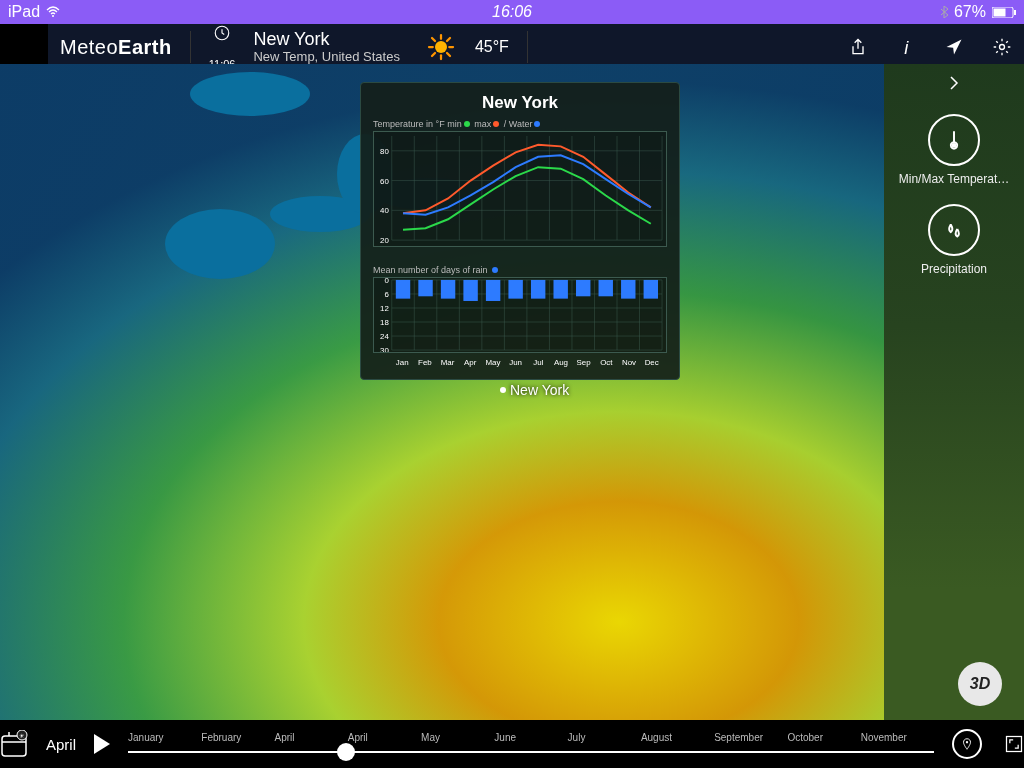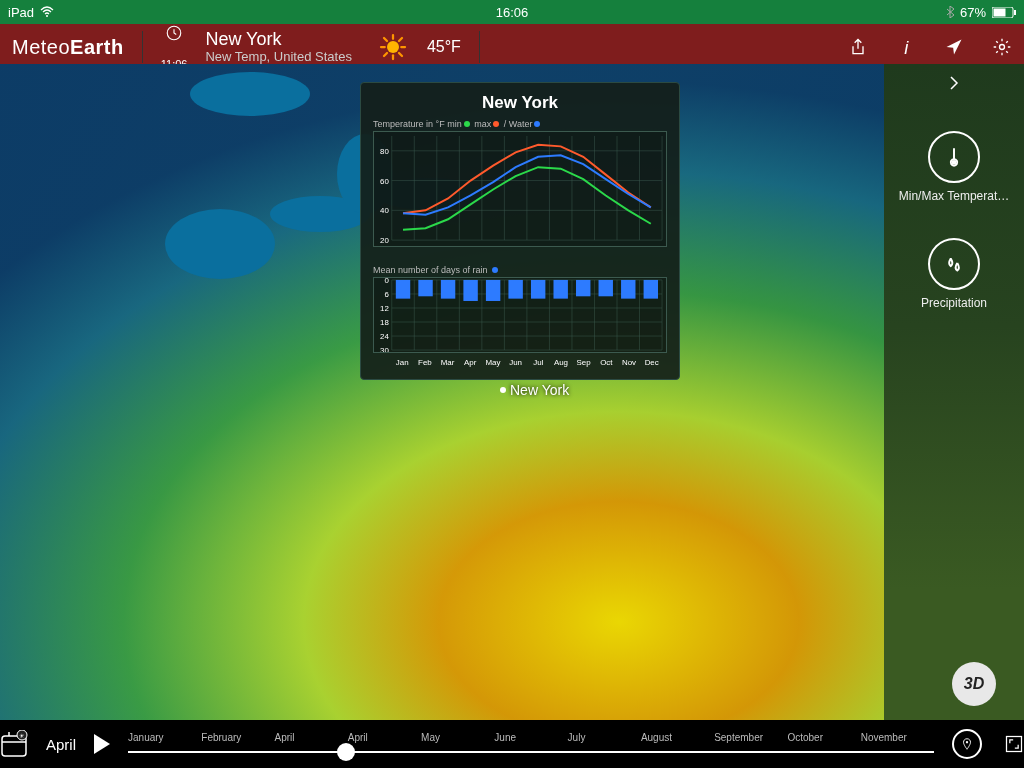--- a/index.html
+++ b/index.html
@@ -1,24 +1,24 @@
 <!DOCTYPE html>
 <html><head>
 <meta charset="utf-8">
 <style>
 * { margin: 0; padding: 0; box-sizing: border-box; font-family: -apple-system, "Helvetica Neue", Arial, sans-serif; }
 body { width: 1024px; height: 768px; overflow: hidden; background: #000; color: #fff; position: relative; }
 
 
-.status-bar { height: 18px; display: flex; justify-content: space-between; align-items: center; padding: 12px 8px; font-size: 13px; background:#15803d; }
+.status-bar { height: 18px; display: flex; justify-content: space-between; align-items: center; padding: 12px 8px; font-size: 16px; background:#8b5cf6; }
 .status-left, .status-right { display: flex; align-items: center; gap: 6px; }
-.status-center { position: absolute; left: 50%; transform: translateX(-50%); }
-
-
-.header { height: 46px; background: #7f1d1d; display: flex; align-items: center; padding: 0 12px; gap: 18px; }
+.status-center { position: absolute; left: 50%; transform: translateX(-50%); font-style: italic; }
+
+
+.header { height: 46px; background: #0f172a; display: flex; align-items: center; padding: 0 12px; gap: 18px; margin-left: 48px; }
 .logo { font-size: 20px; font-weight: 300; letter-spacing: .5px; }
 .logo b { font-weight: 600; }
 .vr { width: 1px; height: 32px; background: #333; }
 .clock-block { display: flex; flex-direction: column; align-items: center; font-size: 11px; gap: 16px; }
 .location-block { display: flex; flex-direction: column; line-height: 1.15; }
 .city { font-size: 18px; }
 .region { font-size: 13px; color: #ccc; }
 .current { display: flex; align-items: center; gap: 19px; margin-left: 8px;}
 .sun-icon { width: 30px; height: 30px; }
 .temp { font-size: 16px; }
@@ -42,31 +42,31 @@
 
 .popup { position: absolute; top: 18px; left: 360px; width: 320px; background: rgba(20,30,25,.92); border: 1px solid #2b4a42; border-radius: 4px; padding: 10px 12px 8px; }
 .popup-title { text-align: center; font-size: 17px; font-weight: 600; margin-bottom: 6px; }
 .chart-label { font-size: 9px; color: #bbb; margin-bottom: 2px; }
 .chart-label .swatch { display:inline-block; width:6px; height:6px; border-radius:50%; margin: 0 2px;}
 .chart-box { border: 1px solid #3c5a4f; background: rgba(0,0,0,.2); position: relative; }
 .chart-temp { height: 116px; }
 .chart-rain { height: 76px; }
 
 
-.right-panel { position: absolute; top: 0; right: 0; width: 140px; bottom: 0; background: linear-gradient(#1f3a1d,#27431f 40%, #3a5a22 80%); display: flex; flex-direction: column; align-items: center; padding-top: 10px; gap: 35px; }
+.right-panel { position: absolute; top: 0; right: 0; width: 140px; bottom: 0; background: linear-gradient(#1f3a1d,#27431f 40%, #3a5a22 80%); display: flex; flex-direction: column; align-items: center; padding-top: 10px; gap: 18px; }
 .collapse { width: 100%; display:flex; justify-content:center; margin-bottom: 4px;}
 .layer { display: flex; flex-direction: column; align-items: center; gap: 6px; width: 120px; cursor:pointer; }
 .layer-circle { width: 52px; height: 52px; border-radius: 50%; display: flex; align-items: center; justify-content: center; }
 .layer-circle.ring { border: 2px solid #fff; }
 .layer-circle.filled { background: #f2f2f2; }
 .layer-text { font-size: 12px; text-align: center; color: #eee; white-space: nowrap; overflow: hidden; text-overflow: ellipsis; width: 120px; }
 .layer-circle svg { width: 26px; height: 26px; stroke: #fff; fill: none; stroke-width: 1.8; }
 .layer-circle.filled svg { stroke: #333; }
 
-.btn-3d { position: absolute; right: 28px; bottom: 14px; width: 44px; height: 44px; border-radius: 50%; background: #e8e8e8; color: #222; display: flex; align-items: center; justify-content: center; font-style: italic; font-weight: 700; font-size: 16px; cursor:pointer; }
+.btn-3d { position: absolute; right: 22px; bottom: 14px; width: 44px; height: 44px; border-radius: 50%; background: #e8e8e8; color: #222; display: flex; align-items: center; justify-content: center; font-style: italic; font-weight: 700; font-size: 16px; cursor:pointer; }
 
 
 .footer { position: absolute; left: 0; right: 0; bottom: 0; height: 48px; background: #000; display: flex; align-items: center; padding: 0 0; gap: 18px; }
 .cal-icon { width: 28px; height: 28px; position:relative;}
 .month-name { font-size: 15px; }
 .play { width: 0; height: 0; border-left: 16px solid #fff; border-top: 10px solid transparent; border-bottom: 10px solid transparent; cursor:pointer; }
 .timeline { flex: 1; position: relative; height: 24px; }
 .track { position: absolute; top: 19px; left: 0; right: 0; height: 2px; background: #fff; }
 .mticks { position: absolute; top: 0; left: 0; right: 0; display: flex; }
 .mtick { flex:1; font-size: 10px; color:#bbb; }

